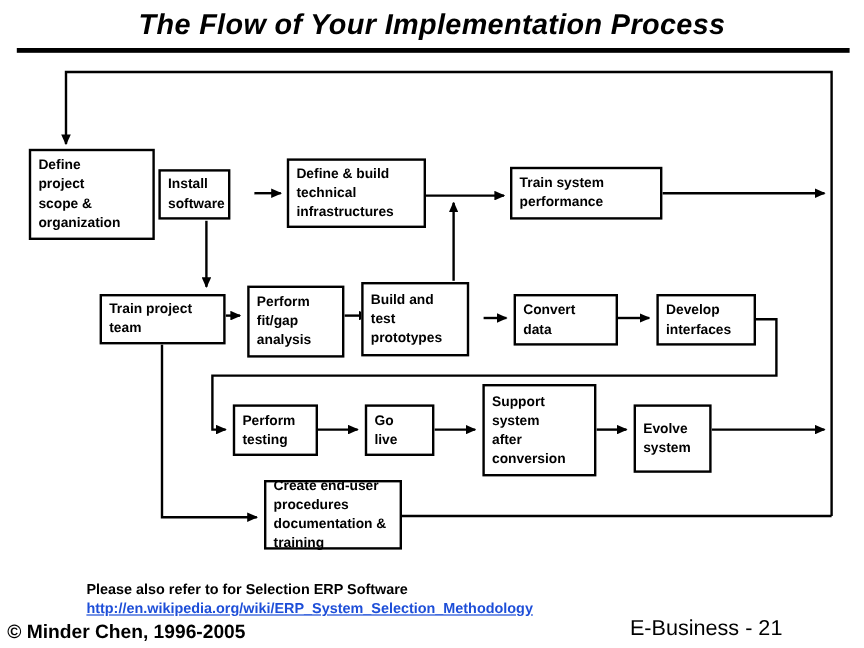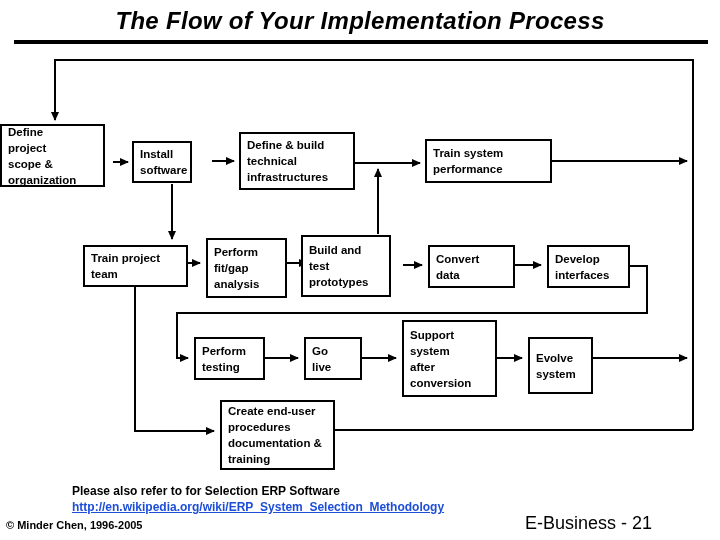--- a/index.html
+++ b/index.html
@@ -8,21 +8,21 @@
   .title{position:absolute;left:0;top:7px;width:720px;text-align:center;
     font-size:24px;font-weight:bold;font-style:italic;letter-spacing:.3px;}
   .title-rule{position:absolute;left:14px;top:40px;width:694px;height:4px;background:#000;}
   svg.wires{position:absolute;left:0;top:0;pointer-events:none;}
   .box{position:absolute;border:2px solid #000;background:#fff;box-sizing:border-box;
     display:flex;align-items:center;font-size:11.5px;font-weight:bold;line-height:16px;
     white-space:pre-line;padding:2px 3px 2px 6px;}
   .footer-note{position:absolute;left:72px;top:484px;font-size:12px;font-weight:bold;}
   .footer-link{position:absolute;left:72px;top:500px;font-size:12px;font-weight:bold;
     text-decoration:underline;cursor:pointer;}
-  .footer-copy{position:absolute;left:6px;top:519px;font-size:11px;font-weight:bold;}
+  .footer-copy{position:absolute;left:6px;top:519px;font-size:16px;font-weight:bold;}
   .footer-page{position:absolute;right:68px;top:513px;font-size:18px;font-weight:normal;}
 </style>
 </head>
 <body>
 
 <div id="slide">
 
   <div class="title">The Flow of Your Implementation Process</div>
   <div class="title-rule"></div>
 
@@ -54,21 +54,21 @@
 
       <line x1="265" y1="358" x2="298" y2="358" marker-end="url(#arw)"></line>
       <line x1="362" y1="358" x2="396" y2="358" marker-end="url(#arw)"></line>
       <line x1="497" y1="358" x2="522" y2="358" marker-end="url(#arw)"></line>
       <line x1="593" y1="358" x2="687" y2="358" marker-end="url(#arw)"></line>
 
       <polyline points="135,287 135,431 214,431" marker-end="url(#arw)"></polyline>
     </g>
   </svg>
 
-  <div class="box" style="left:0;  top:124px;width:105px;height:63px">Define
+  <div class="box" style="left:24px;  top:124px;width:105px;height:76px">Define
 project
 scope &amp;
 organization</div>
   <div class="box" style="left:132px;top:141px;width:60px; height:42px">Install
 software</div>
   <div class="box" style="left:239px;top:132px;width:116px;height:58px">Define &amp; build
 technical
 infrastructures</div>
   <div class="box" style="left:425px;top:139px;width:127px;height:44px">Train system
 performance</div>
@@ -87,21 +87,21 @@
   <div class="box" style="left:194px;top:337px;width:71px; height:43px">Perform
 testing</div>
   <div class="box" style="left:304px;top:337px;width:58px; height:43px">Go
 live</div>
   <div class="box" style="left:402px;top:320px;width:95px; height:77px">Support
 system
 after
 conversion</div>
   <div class="box" style="left:528px;top:337px;width:65px; height:57px">Evolve
 system</div>
-  <div class="box" style="left:220px;top:400px;width:115px;height:70px">Create end-user
+  <div class="box" style="left:220px;top:400px;width:115px;height:58px">Create end-user
 procedures
 documentation &amp;
 training</div>
 
   <div class="footer-note">Please also refer to for Selection ERP Software</div>
   <div class="footer-link" id="erp-link" style="color: #1d4ed8;">http://en.wikipedia.org/wiki/ERP_System_Selection_Methodology</div>
   <div class="footer-copy">© Minder Chen, 1996-2005</div>
   <div class="footer-page">E-Business - 21</div>
 
 </div>

